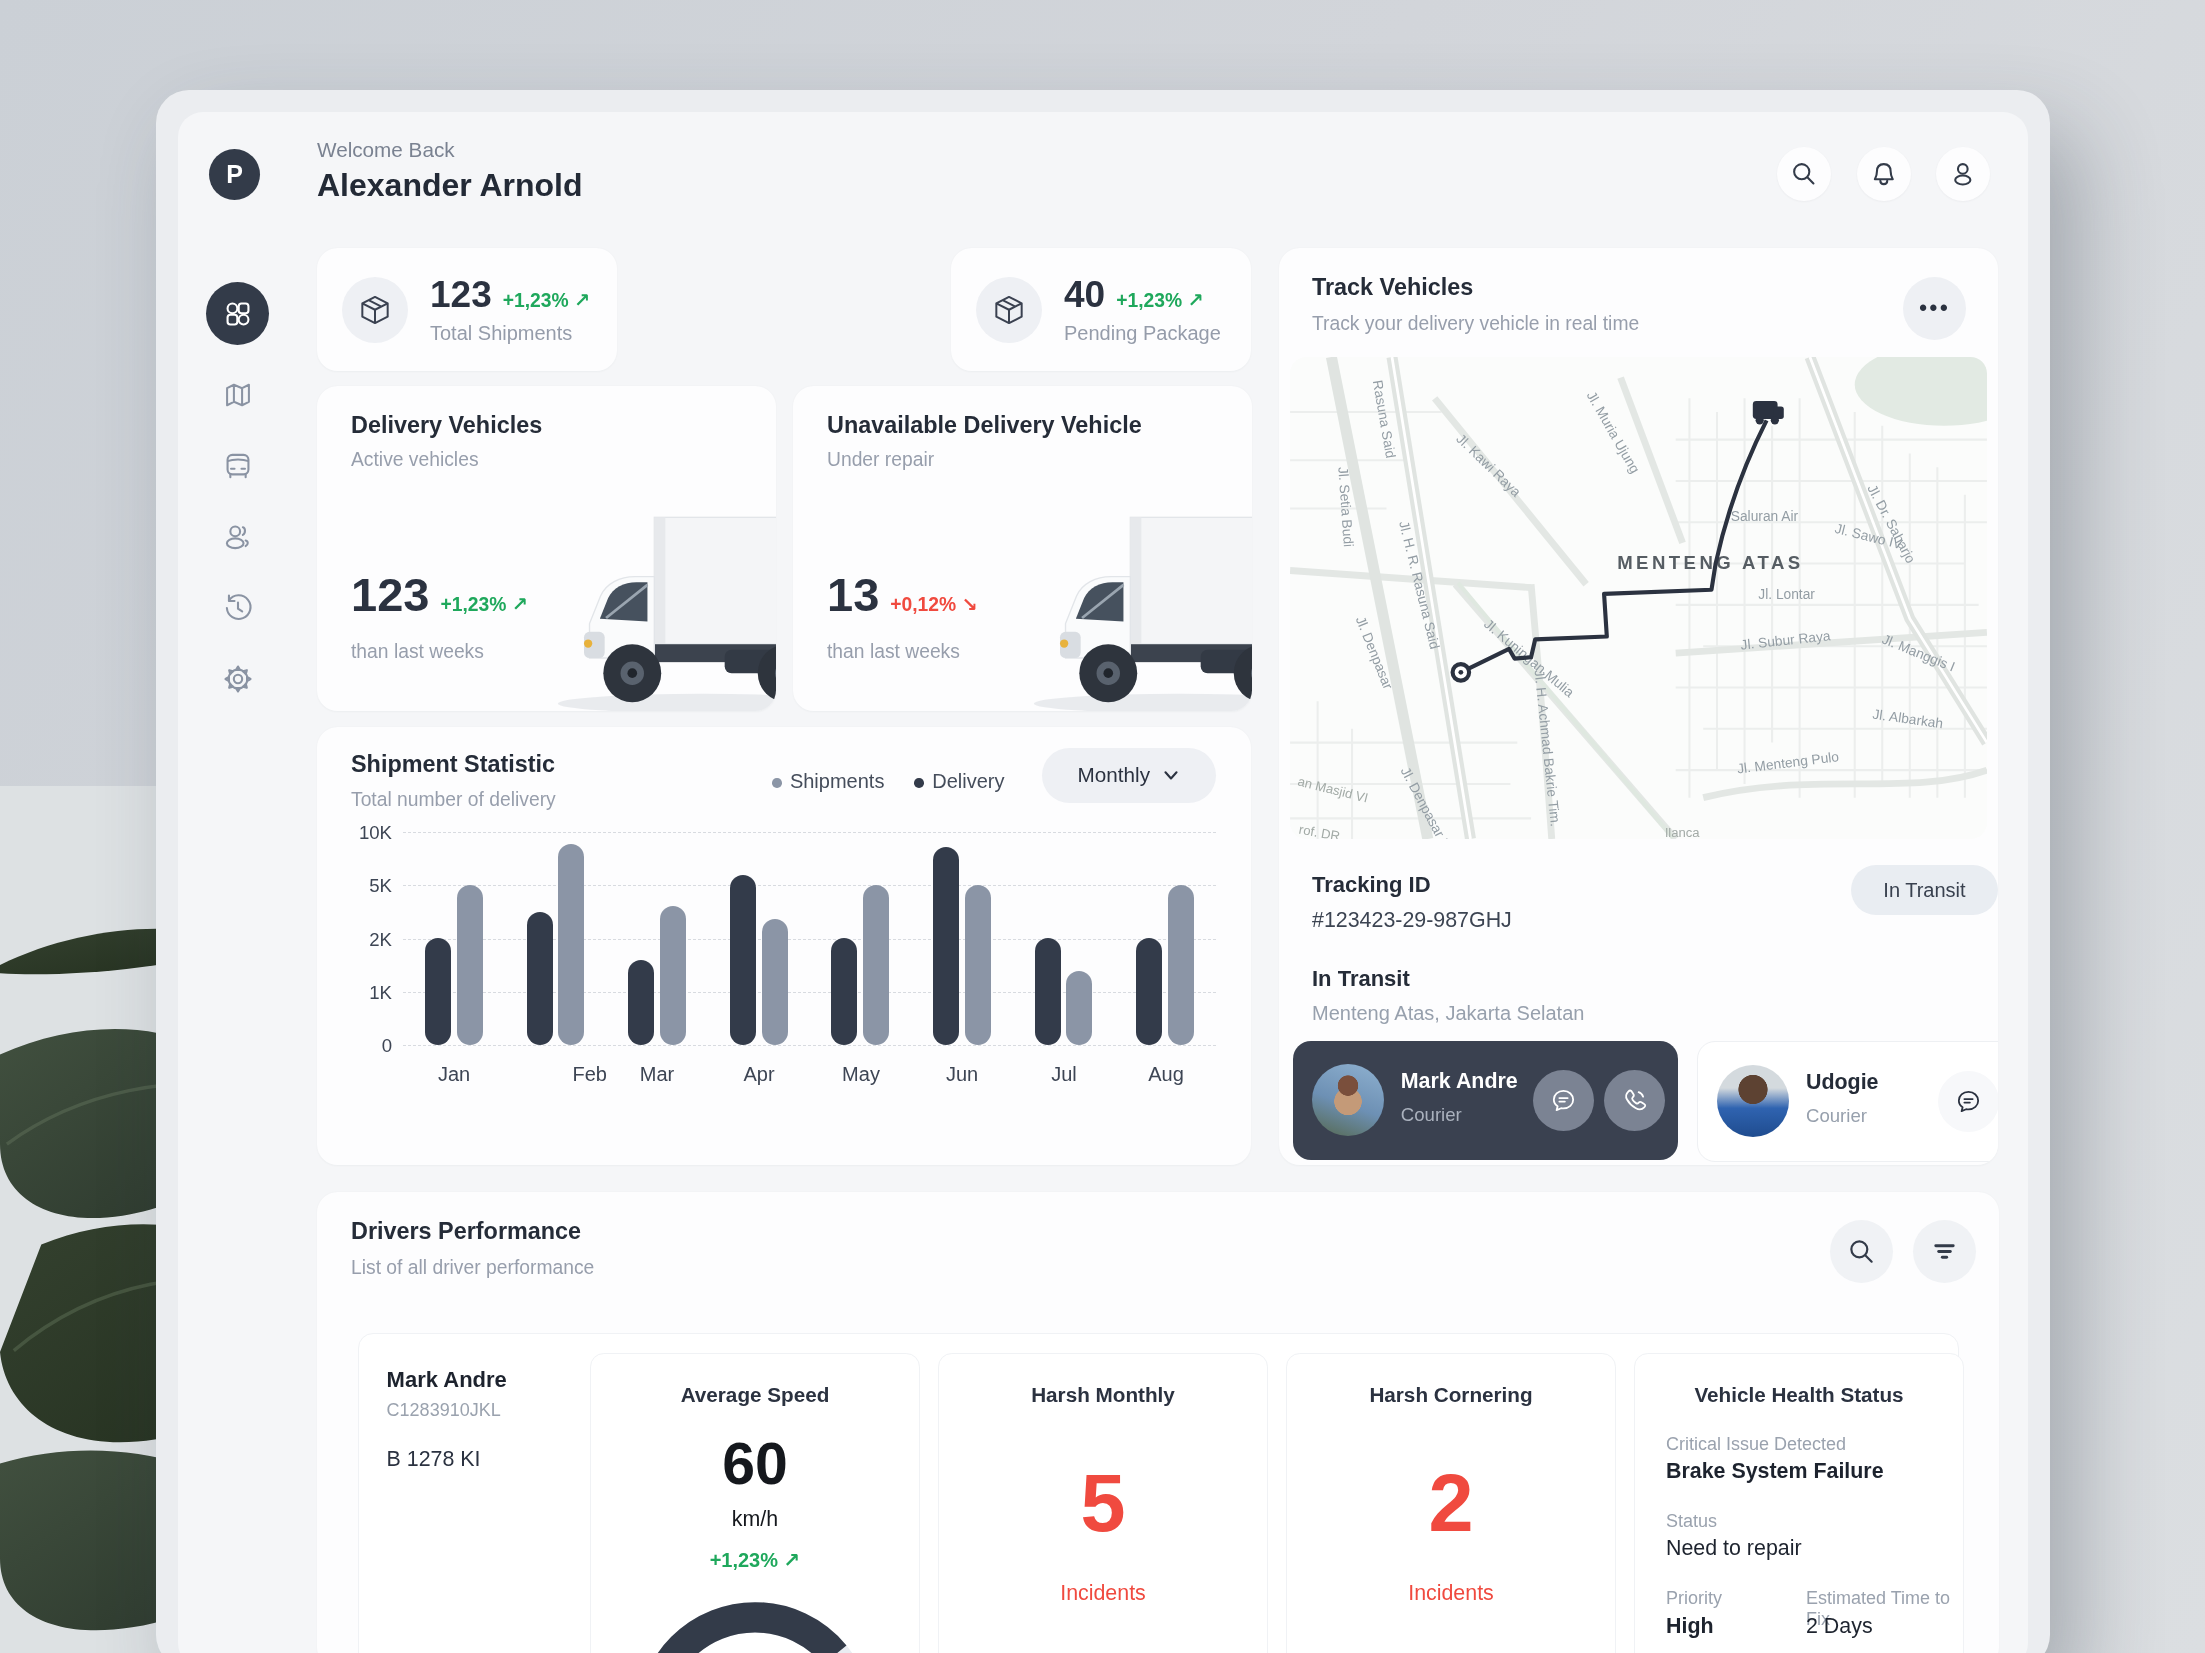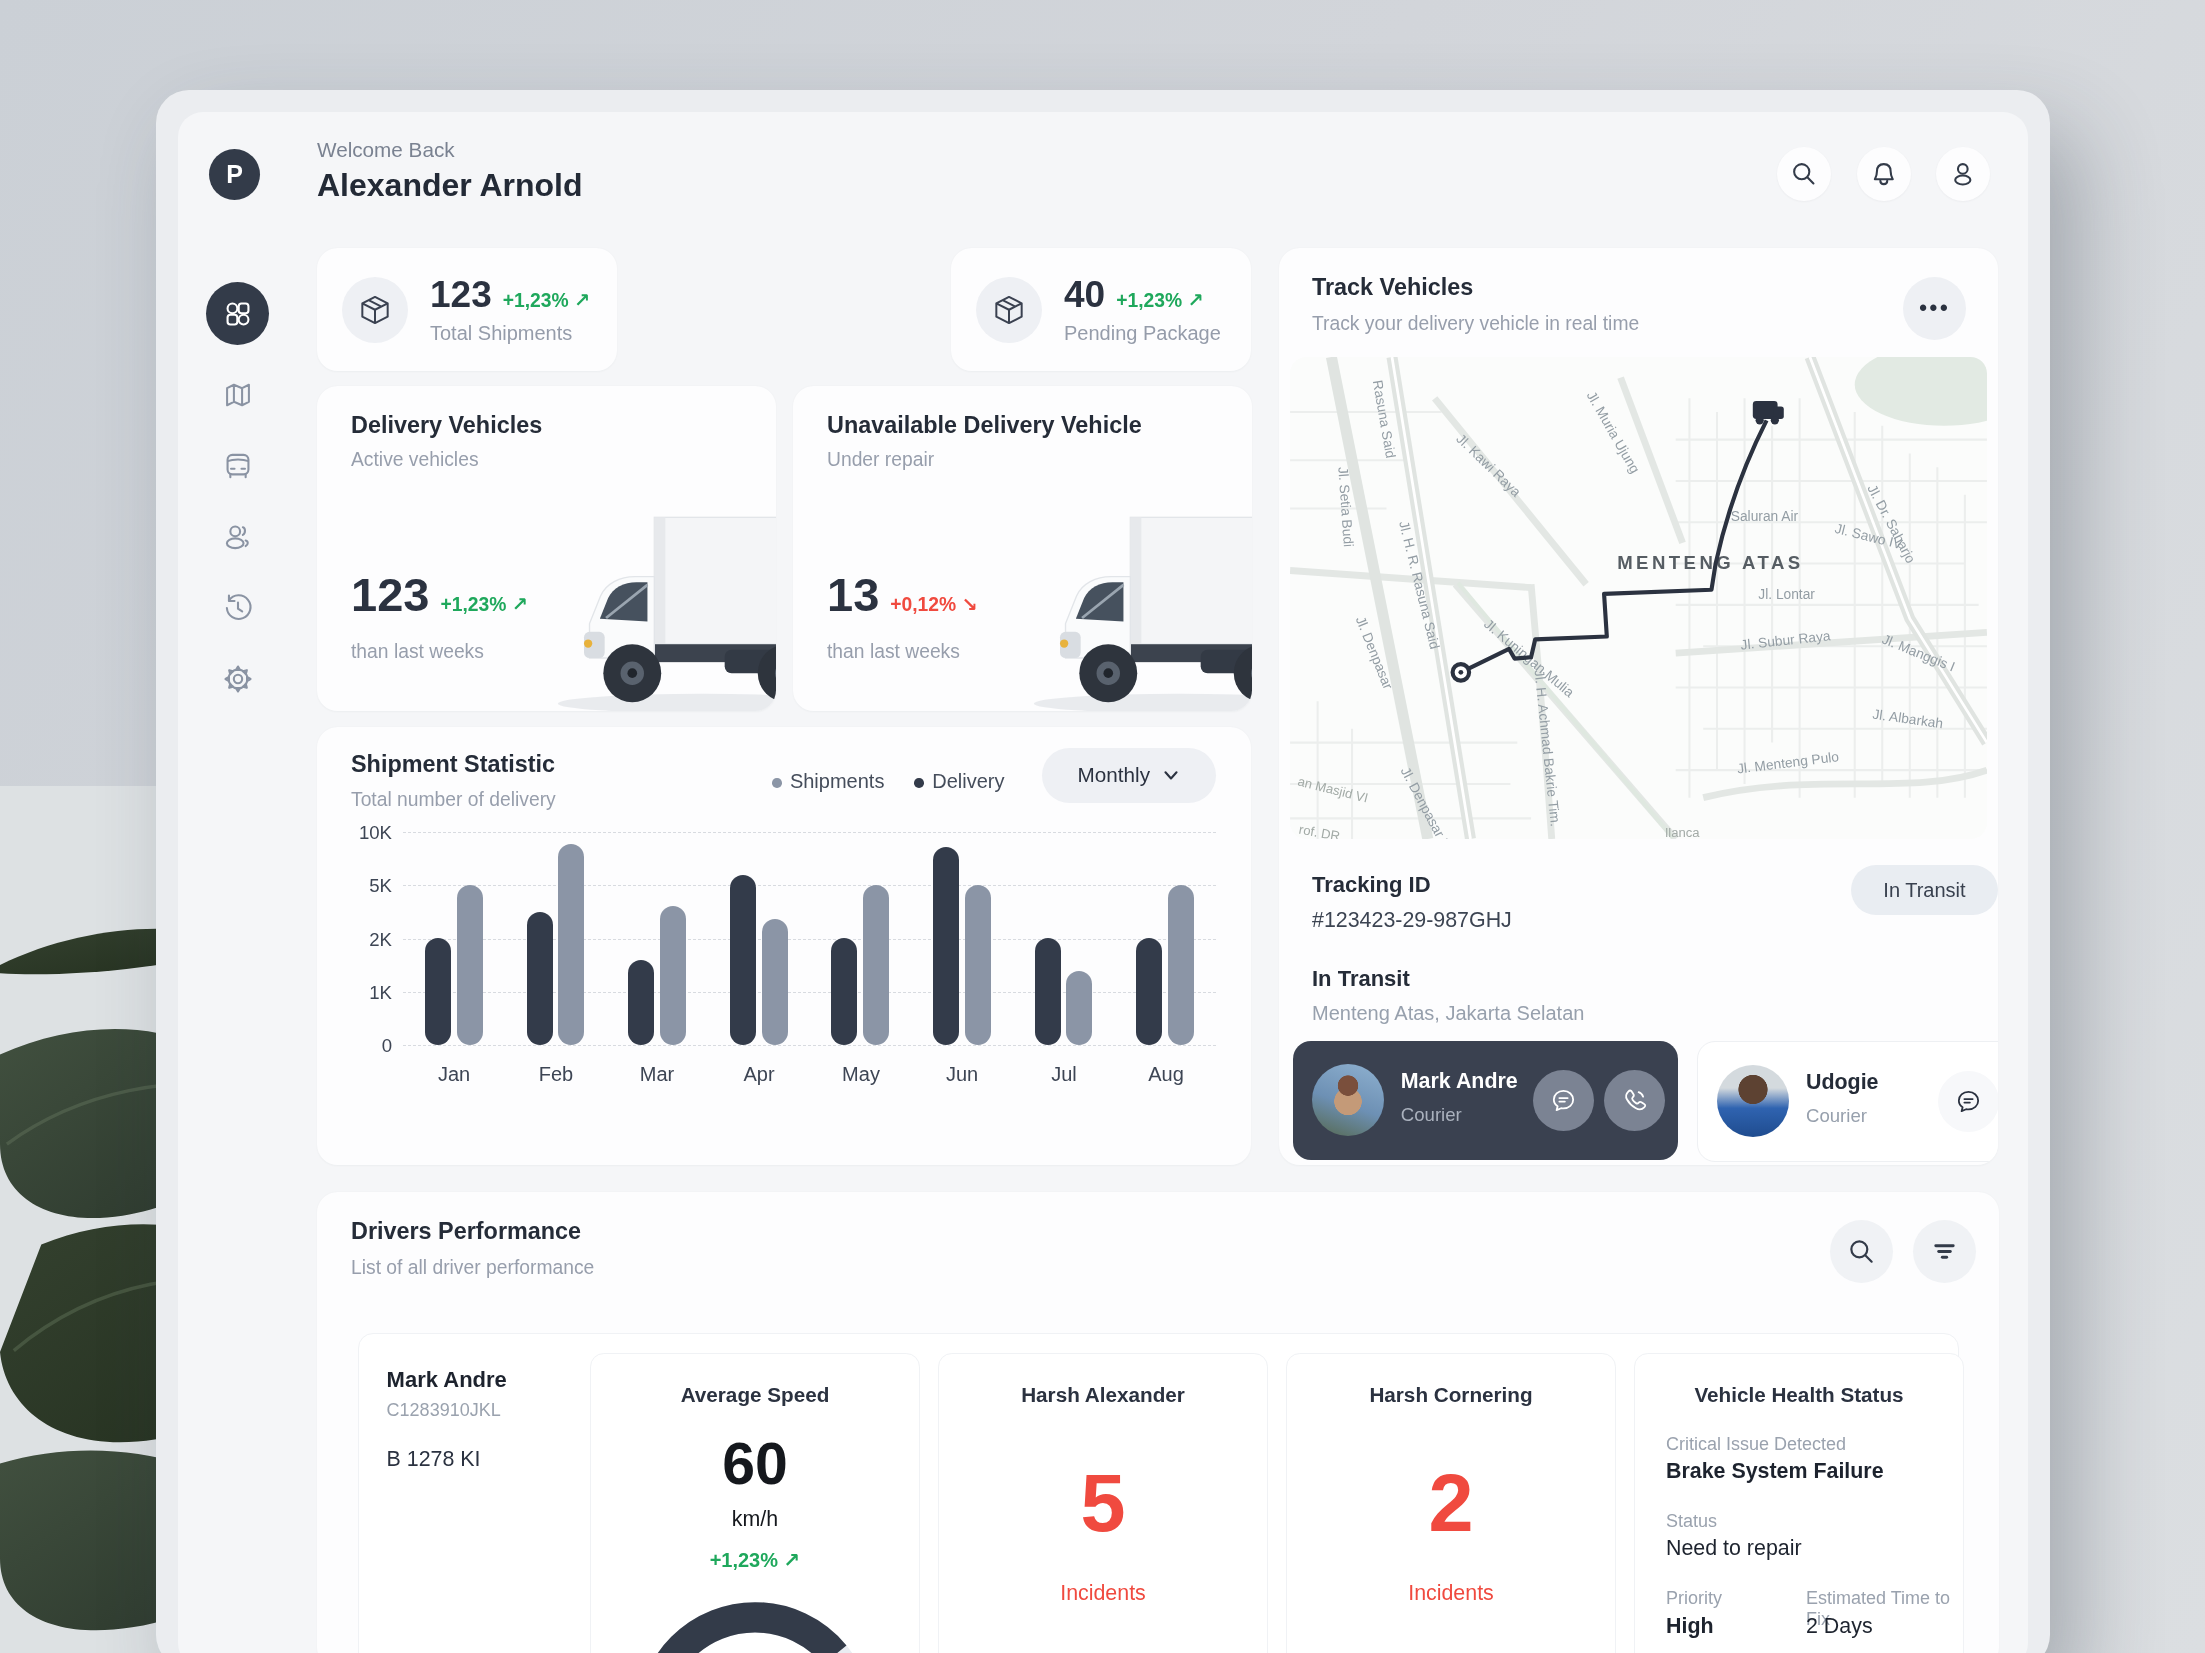--- a/index.html
+++ b/index.html
@@ -336,21 +336,21 @@
         <div class="bar" style="left: 460px; height: 160px; background: rgb(139, 149, 166);"></div>
         <div class="bar" style="left: 530px; height: 198px; background: rgb(51, 59, 74);"></div>
         <div class="bar" style="left: 562px; height: 160px; background: rgb(139, 149, 166);"></div>
         <div class="bar" style="left: 632px; height: 107px; background: rgb(51, 59, 74);"></div>
         <div class="bar" style="left: 663px; height: 74px; background: rgb(139, 149, 166);"></div>
         <div class="bar" style="left: 733px; height: 107px; background: rgb(51, 59, 74);"></div>
         <div class="bar" style="left: 765px; height: 160px; background: rgb(139, 149, 166);"></div>
       </div>
     <div id="chart-xticks">
         <div class="xtick" style="left: 0px; width: 102px;">Jan</div>
-        <div class="xtick" style="left: 102px; width: 102px;">Feb</div>
+        <div class="xtick" style="left: 102px; width: 102px; text-align: right;">Feb</div>
         <div class="xtick" style="left: 203px; width: 102px;">Mar</div>
         <div class="xtick" style="left: 305px; width: 102px;">Apr</div>
         <div class="xtick" style="left: 407px; width: 102px;">May</div>
         <div class="xtick" style="left: 508px; width: 102px;">Jun</div>
         <div class="xtick" style="left: 610px; width: 102px;">Jul</div>
         <div class="xtick" style="left: 712px; width: 102px;">Aug</div>
       </div>
   </div>
 
   <div id="map-card" class="card">
@@ -490,21 +490,21 @@
         <svg class="abs" style="left:33px;top:222px;" width="262" height="179" viewBox="0 0 380 260">
           <circle cx="190" cy="210" r="62" fill="none" stroke="#eef1f6" stroke-width="2"></circle>
           <circle cx="190" cy="210" r="92" fill="none" stroke="#eef1f6" stroke-width="2"></circle>
           <path d="M40,210 A150,150 0 0 1 340,210" fill="none" stroke="#e9ecf1" stroke-width="44"></path>
           <path id="gauge-value" d="M40,210 A150,150 0 0 1 340,210" fill="none" stroke="#333b49" stroke-width="44" stroke-dasharray="367.6182513427735 471.3054504394531"></path>
           <line x1="212" y1="182" x2="264" y2="118" stroke="#2f3644" stroke-width="9" stroke-linecap="round"></line>
         </svg>
       </div>
 
       <div class="mcard" style="left:579px;">
-        <div class="mt">Harsh Alexander</div>
+        <div class="mt">Harsh Monthly</div>
         <div class="bignum" style="top:103px;font-size:81px;">5</div>
         <div class="inc" style="top:227px;">Incidents</div>
       </div>
 
       <div class="mcard" style="left:927px;">
         <div class="mt">Harsh Cornering</div>
         <div class="bignum" style="top:103px;font-size:81px;">2</div>
         <div class="inc" style="top:227px;">Incidents</div>
       </div>
 

